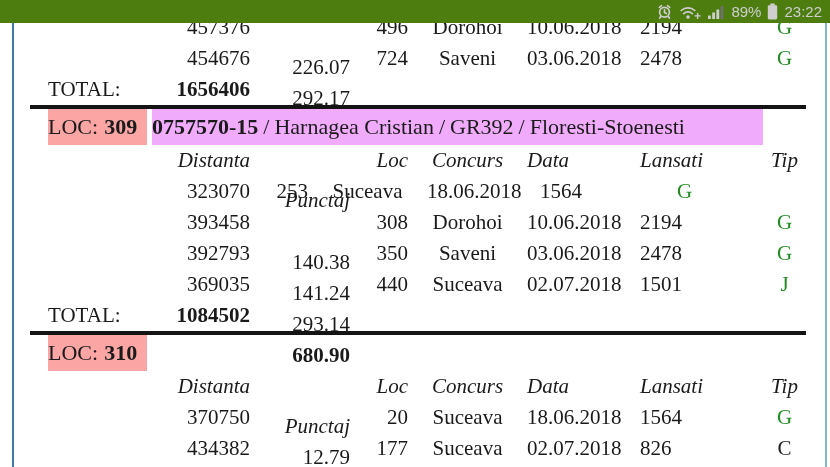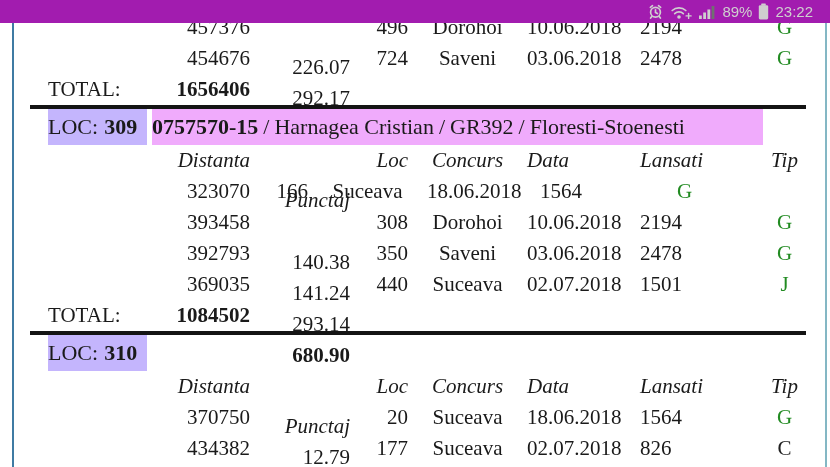--- a/index.html
+++ b/index.html
@@ -1,22 +1,22 @@
 <!DOCTYPE html>
 <html><head>
 <meta charset="utf-8">
 <style>
   * { box-sizing: border-box; margin: 0; padding: 0; }
   html, body { width: 830px; height: 467px; overflow: hidden; background: #fff; }
   body { position: relative; font-family: "Liberation Serif", serif; color: #1a1a1a; }
 
   
   .statusbar { position: absolute; top: 0; left: 0; width: 830px; height: 23px;
-    background: #a21caf; z-index: 10; display: flex; align-items: center;
-    justify-content: flex-end; gap: 6px; padding-right: 17px;
+    background: #4d7c0f; z-index: 10; display: flex; align-items: center;
+    justify-content: flex-end; gap: 6px; padding-right: 8px;
     font-family: "Liberation Sans", sans-serif; font-size: 15px; color: #cfcfcf; }
   .statusbar svg { display: block; }
 
   
   .pborder { position: absolute; top: 0; bottom: 0; width: 2px; z-index: 1; }
   .pborder.left  { left: 12px;  background: #3f7ba3; }
   .pborder.right { left: 825px; background: #84b7c4; }
 
   
   .divider { position: absolute; left: 30px; width: 776px; height: 4px;
@@ -34,21 +34,21 @@
   .c6 { width: 122px; text-align: left; padding-left: 9px; }
   .c7 { width: 123px; text-align: left; }
   .c8 { width: 43px;  text-align: center; }
   .hdr .c { font-style: italic; }
   .total .c { font-weight: bold; }
   .total .c1 { font-weight: normal; }
 
   
   .locrow { display: flex; height: 40px; font-size: 22px; }
   .locrow > div { padding-top: 4px; background-clip: content-box; line-height: 36px; }
-  .loc-left  { flex: none; width: 102px; background-color: #c4b5fd; padding-left: 3px; white-space: nowrap; }
+  .loc-left  { flex: none; width: 102px; background-color: #fca5a5; padding-left: 3px; white-space: nowrap; }
   .loc-gap   { flex: none; width: 5px; }
   .loc-right { flex: none; width: 611px; background-color: #f0abfc; white-space: nowrap; }
   .loc-tip   { flex: none; width: 43px; }
   .loc-left b { margin-left: 6px; }
   .sep { margin: 0 5px; }
 </style>
 </head>
 <body>
 
 <div class="pborder left"></div>
@@ -101,21 +101,21 @@
     <div class="c c3">Punctaj</div>
     <div class="c c4">Loc</div>
     <div class="c c5">Concurs</div>
     <div class="c c6">Data</div>
     <div class="c c7">Lansati</div>
     <div class="c c8">Tip</div>
   </div>
   <div class="row">
     <div class="c c1"></div>
     <div class="c c2">323070</div>
-    <div class="c c4">166</div>
+    <div class="c c4">253</div>
     <div class="c c5">Suceava</div>
     <div class="c c6">18.06.2018</div>
     <div class="c c7">1564</div>
     <div class="c c8" style="color: rgb(34, 139, 34);">G</div>
   </div>
   <div class="row">
     <div class="c c1"></div>
     <div class="c c2">393458</div>
     <div class="c c3">140.38</div>
     <div class="c c4">308</div>

